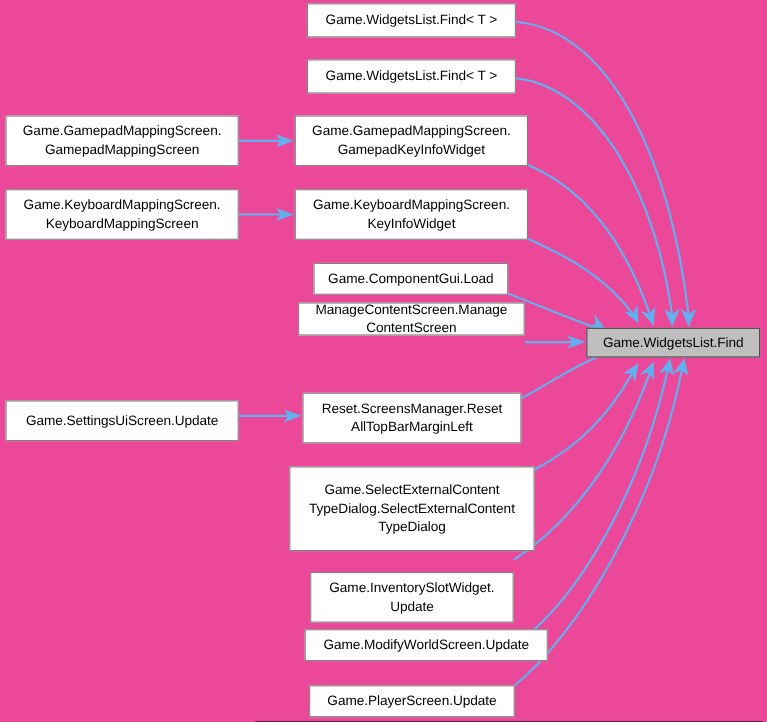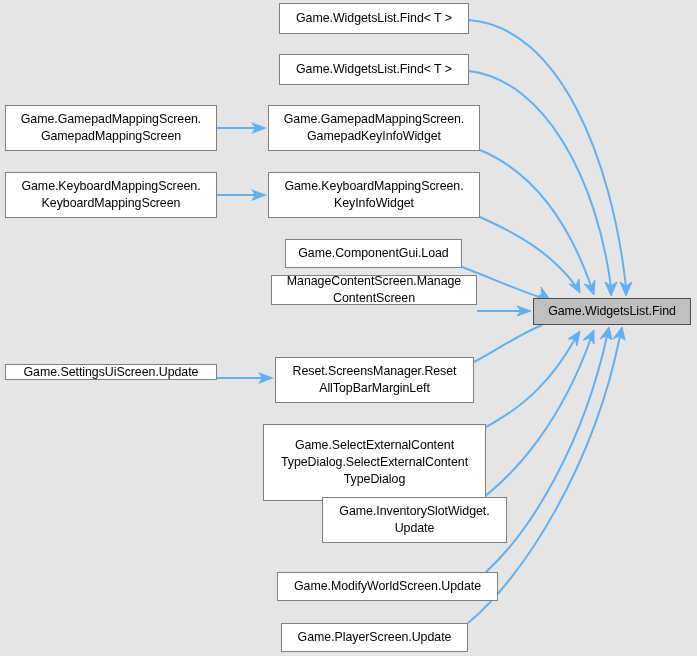--- a/index.html
+++ b/index.html
@@ -4,21 +4,21 @@
 <style>
   html, body {
     margin: 0;
     padding: 0;
     background: #000000;
   }
   #canvas {
     position: relative;
     width: 697px;
     height: 656px;
-    background: #e5e5e5;
+    background: #ec4899;
     overflow: hidden;
     font-family: "Liberation Sans", sans-serif;
   }
   #edge-layer {
     position: absolute;
     left: 0;
     top: 0;
     width: 697px;
     height: 656px;
     pointer-events: none;
@@ -119,26 +119,26 @@
 GamepadMappingScreen</span></div>
       <div class="node" style="left: 268px; top: 105px; width: 212px; height: 46px;"><span class="node-label">Game.GamepadMappingScreen.
 GamepadKeyInfoWidget</span></div>
       <div class="node" style="left: 5px; top: 172px; width: 212px; height: 46px;"><span class="node-label">Game.KeyboardMappingScreen.
 KeyboardMappingScreen</span></div>
       <div class="node" style="left: 268px; top: 172px; width: 212px; height: 46px;"><span class="node-label">Game.KeyboardMappingScreen.
 KeyInfoWidget</span></div>
       <div class="node" style="left: 285px; top: 239px; width: 177px; height: 29px; align-items: center;"><span class="node-label">Game.ComponentGui.Load</span></div>
       <div class="node" style="left: 271px; top: 275px; width: 206px; height: 30px;"><span class="node-label">ManageContentScreen.Manage
 ContentScreen</span></div>
-      <div class="node" style="left: 5px; top: 364px; width: 212px; height: 16px;"><span class="node-label">Game.SettingsUiScreen.Update</span></div>
+      <div class="node" style="left: 5px; top: 364px; width: 212px; height: 37px;"><span class="node-label">Game.SettingsUiScreen.Update</span></div>
       <div class="node" style="left: 275px; top: 357px; width: 199px; height: 46px;"><span class="node-label">Reset.ScreensManager.Reset
 AllTopBarMarginLeft</span></div>
       <div class="node" style="left: 263px; top: 424px; width: 223px; height: 77px;"><span class="node-label">Game.SelectExternalContent
 TypeDialog.SelectExternalContent
 TypeDialog</span></div>
-      <div class="node" style="left: 282px; top: 497px; width: 185px; height: 46px; margin-left: 40px;"><span class="node-label">Game.InventorySlotWidget.
+      <div class="node" style="left: 282px; top: 520px; width: 185px; height: 46px;"><span class="node-label">Game.InventorySlotWidget.
 Update</span></div>
       <div class="node" style="left: 265px; top: 572px; width: 221px; height: 29px; margin-left: 12px;"><span class="node-label">Game.ModifyWorldScreen.Update</span></div>
       <div class="node" style="left: 281px; top: 623px; width: 187px; height: 29px; text-align: center;"><span class="node-label">Game.PlayerScreen.Update</span></div>
       <div class="node target" style="left: 533px; top: 298px; width: 158px; height: 27px;"><span class="node-label">Game.WidgetsList.Find</span></div>
     </div>
 
 </div>
 
 </body></html>

